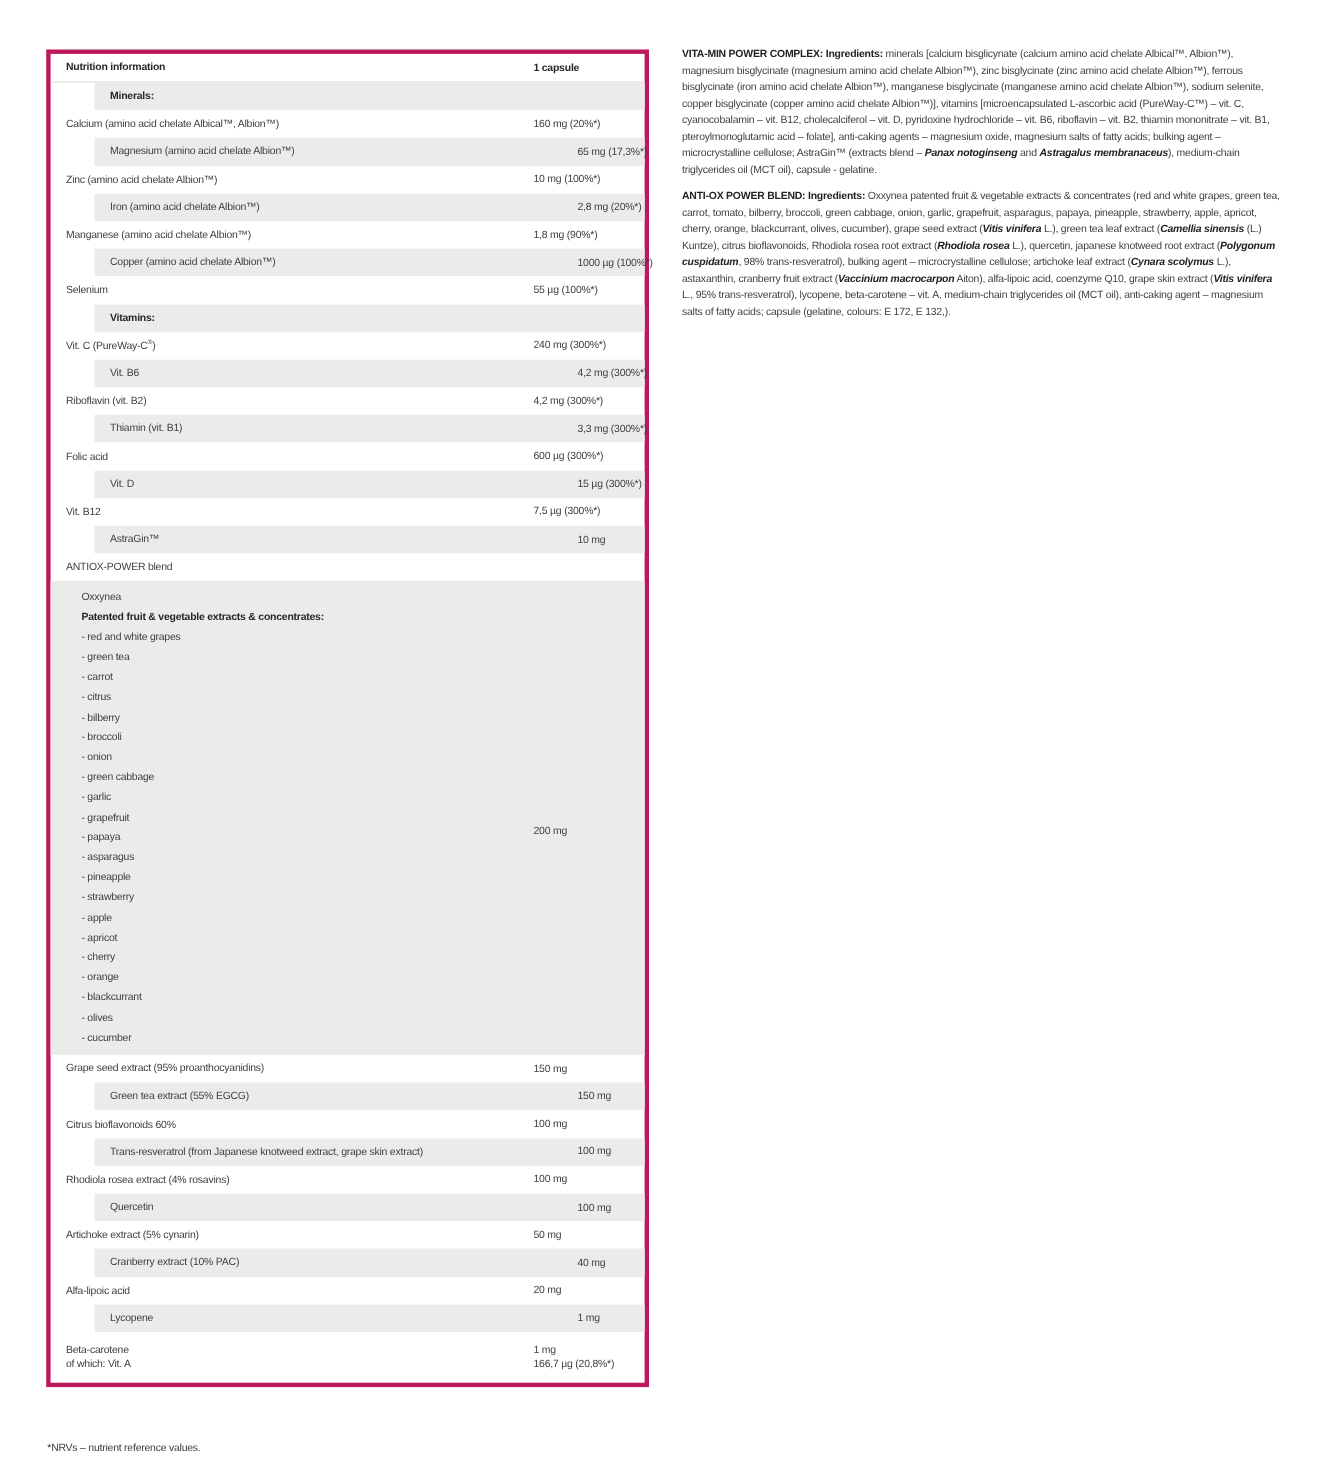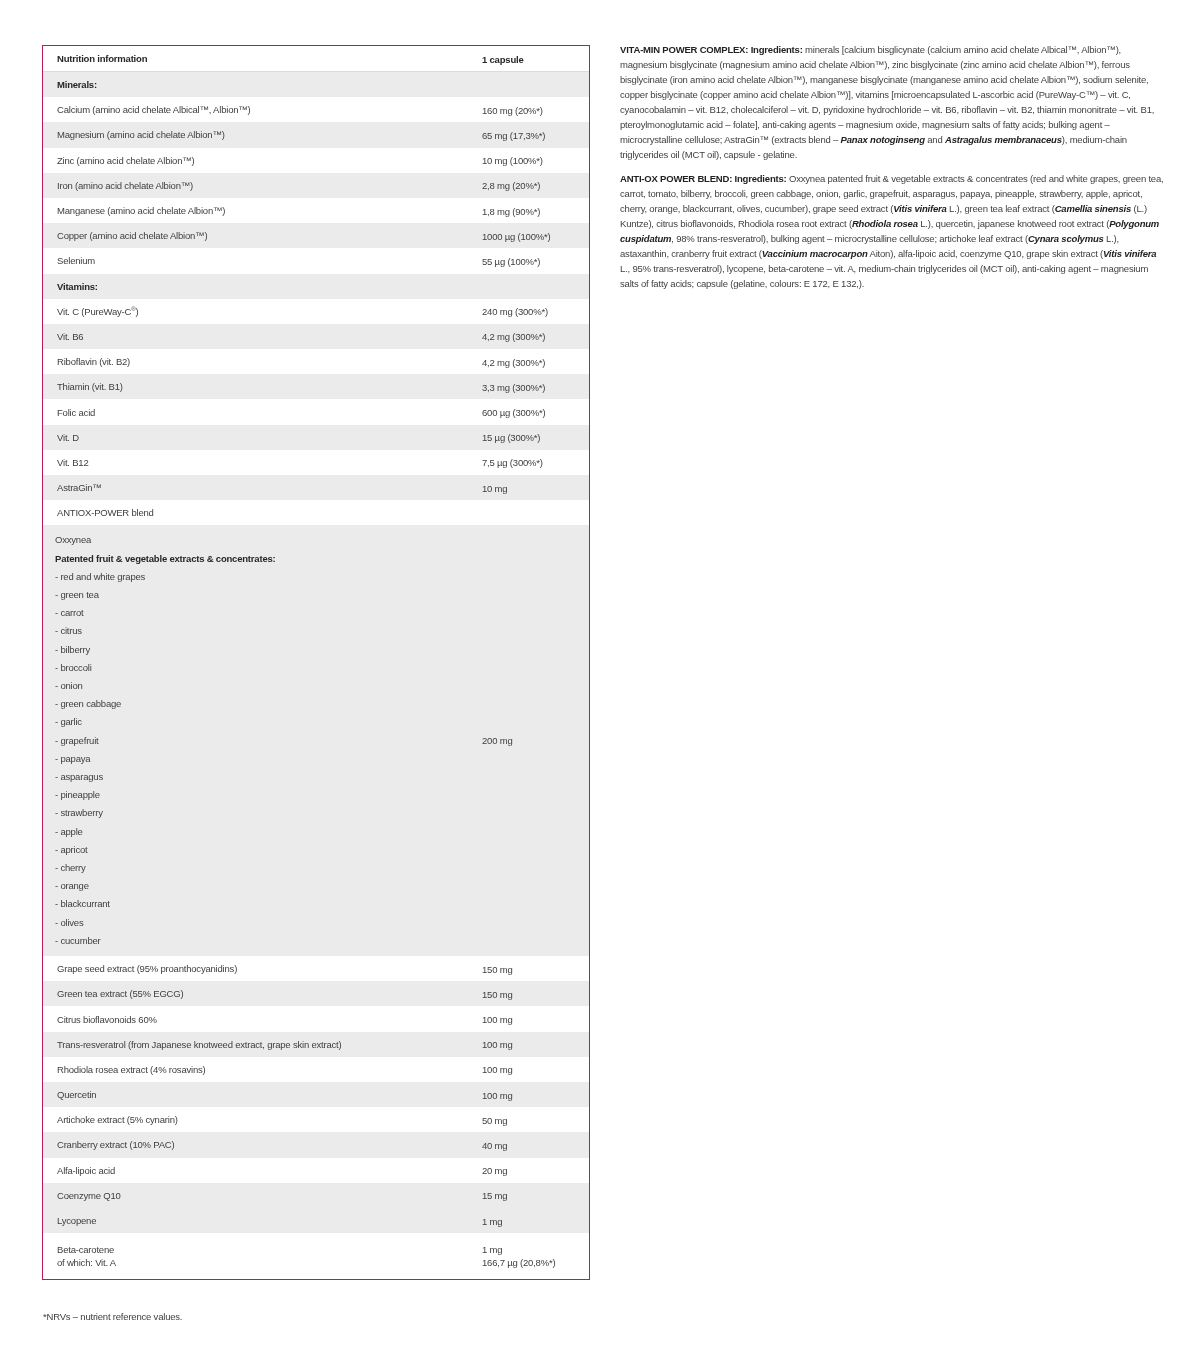--- a/index.html
+++ b/index.html
@@ -4,42 +4,42 @@
 <style>
   html,body{margin:0;padding:0;}
   body{
     width:1200px;height:1345px;position:relative;background:#ffffff;
     font-family:"Liberation Sans", sans-serif;
     -webkit-font-smoothing:antialiased;
   }
   
   .nutri-table{
     position:absolute;left:42px;top:45px;width:548px;
-    border:1px solid #be185d;background:#fff;box-sizing:border-box;
+    border:4px solid #be185d;background:#fff;box-sizing:border-box;
   }
   .row{
     position:relative;display:flex;align-items:center;
     min-height:25.2px;padding:2px 14px;box-sizing:border-box;
     font-size:9.5px;letter-spacing:-0.2px;color:#404040;
   }
-  .row.gray{background:#ebebeb;}
+  .row.gray{background:#ebebeb;margin-left:40px;}
   .row.thead{min-height:26px;font-weight:bold;color:#262626;border-bottom:1px solid #dcdcdc;}
   .row.section{font-weight:bold;color:#262626;}
   .row.item2{min-height:46px;}
   .lbl{display:block;line-height:13px;}
   .val{
     position:absolute;left:439px;top:50%;transform:translateY(-50%);
     white-space:nowrap;line-height:13px;
   }
   .blend{
     background:#ebebeb;padding:6px 0;font-size:9.5px;letter-spacing:-0.2px;color:#404040;
   }
-  .blend .line{position:relative;line-height:18.2px;padding:0 12px;}
+  .blend .line{position:relative;line-height:18.2px;padding:0 28px;}
   .blend .line.bold{font-weight:bold;color:#262626;}
-  .blend .line .bval{position:absolute;left:439px;top:0;line-height:18.2px;white-space:nowrap;}
+  .blend .line .bval{position:absolute;left:439px;top:12px;line-height:18.2px;white-space:nowrap;}
   .footnote{
     position:absolute;left:43px;top:1311px;
     font-size:9.5px;letter-spacing:-0.2px;color:#404040;
   }
   
   .ingredients{
     position:absolute;left:620px;top:42px;width:546px;
     font-size:9.5px;letter-spacing:-0.2px;line-height:15px;color:#3f3f3f;
     text-align:left;
   }
@@ -181,24 +181,20 @@
       </div>
       <div class="row item gray">
         <span class="lbl">Cranberry extract (10% PAC)</span>
         <span class="val">40 mg</span>
       </div>
       <div class="row item">
         <span class="lbl">Alfa-lipoic acid</span>
         <span class="val">20 mg</span>
       </div>
       <div class="row item gray">
-        <span class="lbl">Coenzyme Q10</span>
-        <span class="val">15 mg</span>
-      </div>
-      <div class="row item gray">
         <span class="lbl">Lycopene</span>
         <span class="val">1 mg</span>
       </div>
       <div class="row item2">
         <span class="lbl">Beta-carotene<br>of which: Vit. A</span>
         <span class="val">1 mg<br>166,7 µg (20,8%*)</span>
       </div>
     </div>
 </div>
 

